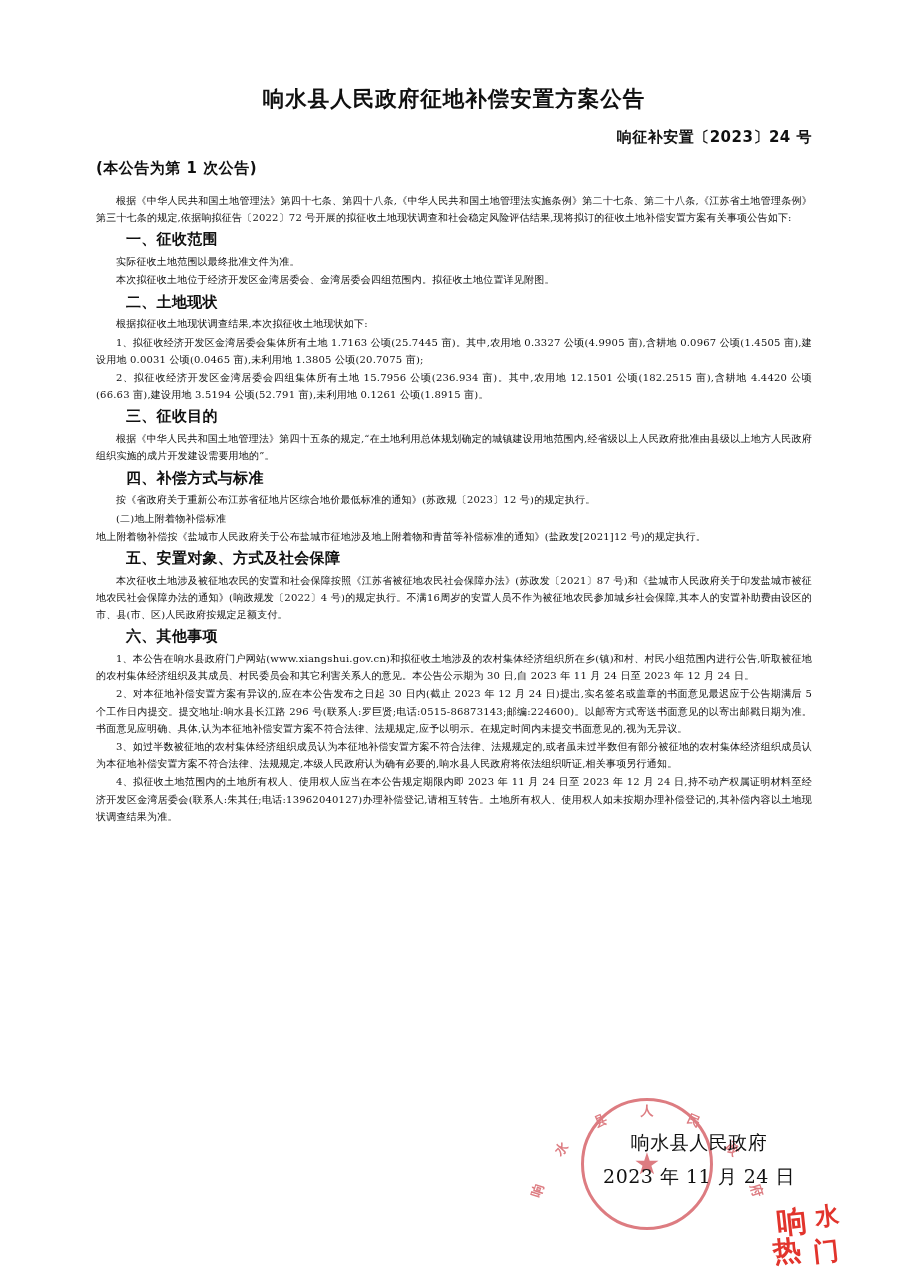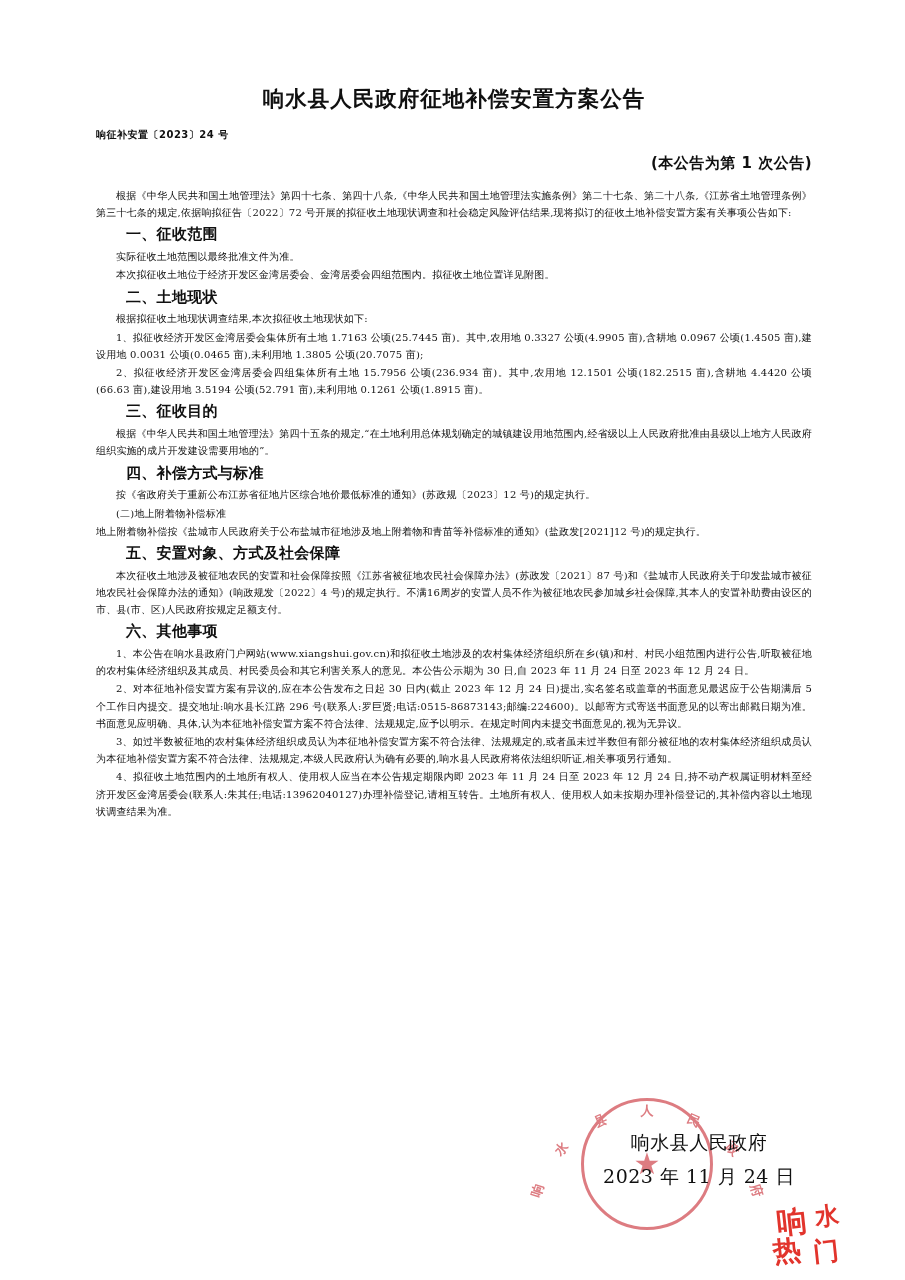--- a/index.html
+++ b/index.html
@@ -32,29 +32,29 @@
   .doc-title {
     text-align: center;
     font-size: 21.5px;
     font-weight: bold;
     letter-spacing: 1px;
     line-height: 1.4;
     margin: 0 0 14px 0;
     font-family: "DejaVu Sans", "Liberation Sans", sans-serif;
   }
   .doc-number {
-    text-align: left;
-    font-size: 10px;
+    text-align: right;
+    font-size: 15px;
     font-weight: bold;
     letter-spacing: 0.5px;
     margin: 0 0 12px 0;
     font-family: "DejaVu Sans", "Liberation Sans", sans-serif;
   }
   .doc-subnote {
-    text-align: right;
+    text-align: left;
     font-size: 15px;
     font-weight: bold;
     letter-spacing: 0.5px;
     margin: 0 0 14px 0;
     font-family: "DejaVu Sans", "Liberation Sans", sans-serif;
   }
   p.body {
     font-size: 10px;
     line-height: 1.72;
     margin: 0 0 1px 0;

